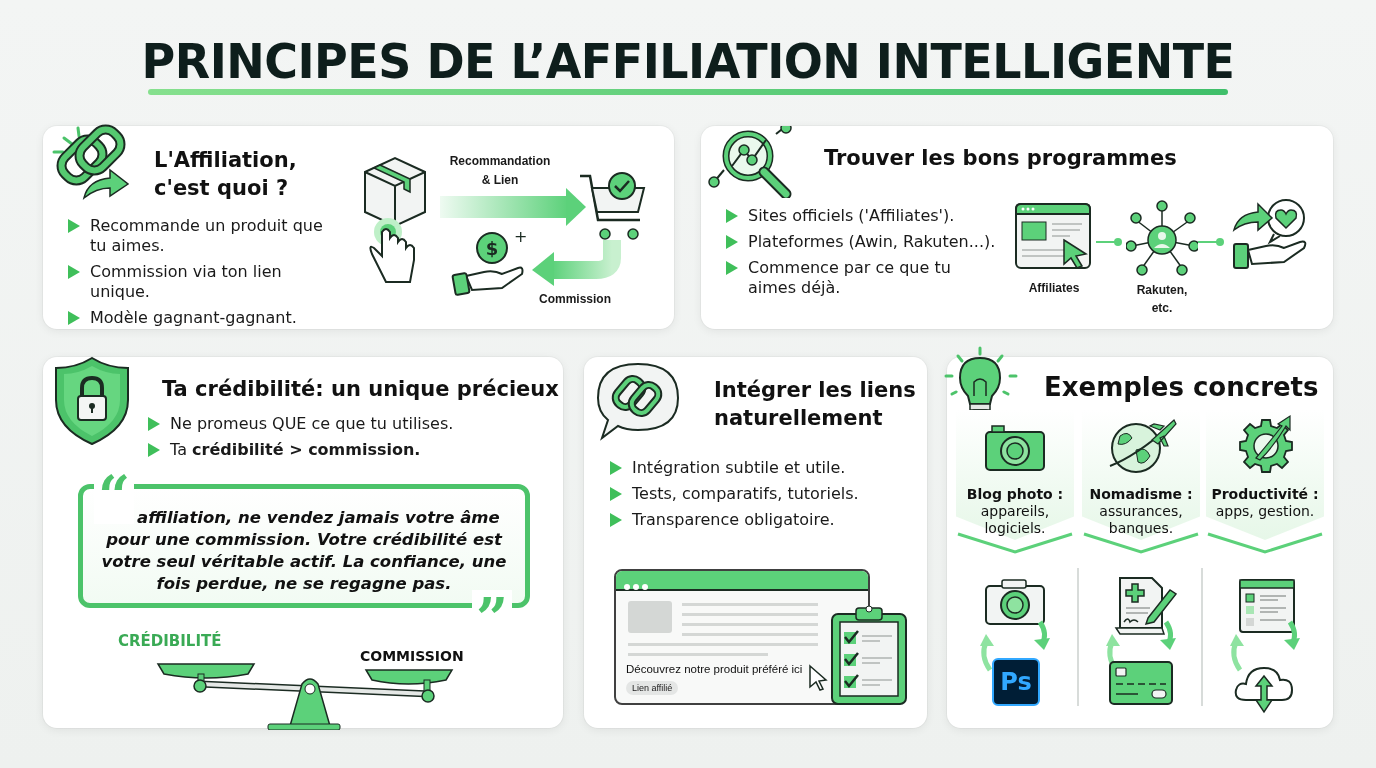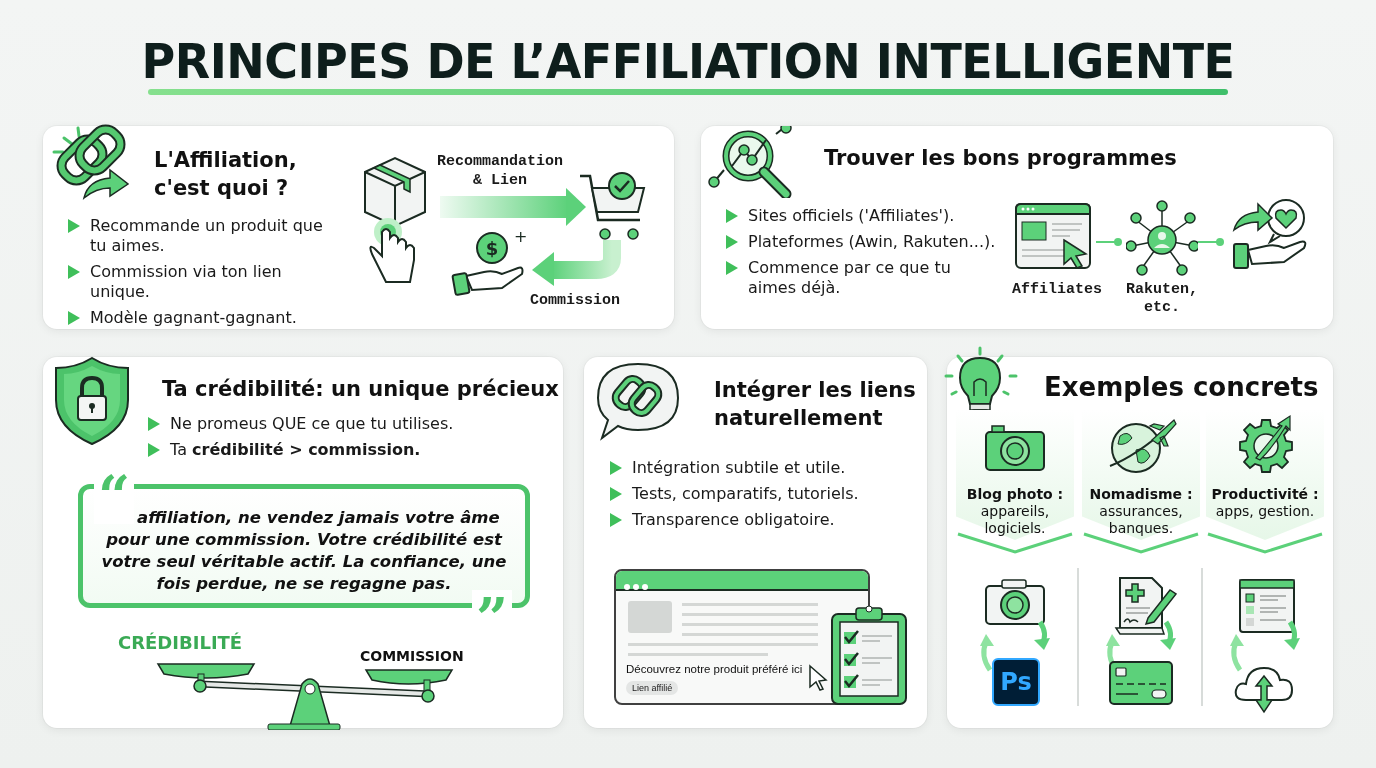--- a/index.html
+++ b/index.html
@@ -31,21 +31,21 @@
   .c5 { left: 947px; top: 357px; width: 386px; height: 371px; }
 
   .h { position: absolute; font-weight: 700; color: #111; font-family: "DejaVu Sans", sans-serif; margin-left: 16px; }
   ul.b { position: absolute; list-style: none; font-size: 16px; color: #1a1a1a; font-family: "DejaVu Sans", sans-serif; }
   ul.b li { position: relative; padding-left: 22px; line-height: 20px; margin-bottom: 6px; }
   ul.b li .arr {
     position: absolute; left: 0; top: 3px; width: 0; height: 0;
     border-top: 7px solid transparent; border-bottom: 7px solid transparent;
     border-left: 12px solid #3fbf5a;
   }
-  .lbl { position: absolute; font-weight: 700; font-size: 15px; color: #1a1a1a; text-align: center; font-family: Liberation Mono, monospace; }
+  .lbl { position: absolute; font-weight: 700; font-size: 12px; color: #1a1a1a; text-align: center; font-family: Liberation Sans, sans-serif; }
   .icon { position: absolute; }
   .quote {
     position: absolute; left: 78px; top: 484px; width: 452px; height: 124px;
     border: 5px solid #4cc36a; border-radius: 12px; background: linear-gradient(180deg,#fff, #f2fbf3);
   }
   .quote-text {
     position: absolute; left: 0; top: 18px; width: 100%; text-align: center;
     font-style: italic; font-weight: 700; font-size: 16.5px; line-height: 22px; color: #111;
     font-family: "DejaVu Sans", sans-serif; padding: 0 12px;
   }
@@ -219,21 +219,21 @@
 <div class="h" style="left:146px;top:377px;font-size:21px">Ta crédibilité: un unique précieux</div>
 <ul class="b" style="left:148px;top:414px;width:380px">
   <li><span class="arr"></span><span>Ne promeus QUE ce que tu utilises.</span></li>
   <li><span class="arr"></span><span>Ta </span><b>crédibilité &gt; commission.</b></li>
 </ul>
 <div class="quote">
   <div class="quote-text">En affiliation, ne vendez jamais votre âme pour une commission. Votre crédibilité est votre seul véritable actif. La confiance, une fois perdue, ne se regagne pas.</div>
 </div>
 <div class="qmark" style="left:94px;top:468px">“</div>
 <div class="qmark" style="left:472px;top:590px">”</div>
-<div style="position:absolute;left:118px;top:632px;font-family:'DejaVu Sans',sans-serif;font-weight:700;font-size:18px;color:#3aaa55">CRÉDIBILITÉ</div>
+<div style="position:absolute;left:118px;top:632px;font-family:'DejaVu Sans',sans-serif;font-weight:700;font-size:15px;color:#3aaa55">CRÉDIBILITÉ</div>
 <div style="position:absolute;left:360px;top:648px;font-family:'DejaVu Sans',sans-serif;font-weight:700;font-size:14px;color:#111">COMMISSION</div>
 <svg class="icon" style="left:150px;top:660px" width="320" height="70" viewBox="0 0 320 70">
   <path d="M8 4 L104 4 L98 14 Q56 22 14 14Z" fill="#5cd17a" stroke="#1b2b22" stroke-width="1.5"></path>
   <path d="M216 10 L302 10 L296 20 Q258 28 222 20Z" fill="#5cd17a" stroke="#1b2b22" stroke-width="1.5"></path>
   <line x1="50" y1="24" x2="280" y2="34" stroke="#1b2b22" stroke-width="7"></line>
   <line x1="50" y1="24" x2="280" y2="34" stroke="#e5e8e6" stroke-width="4"></line>
   <rect x="48" y="14" width="6" height="10" fill="#5cd17a" stroke="#1b2b22"></rect>
   <rect x="274" y="20" width="6" height="12" fill="#5cd17a" stroke="#1b2b22"></rect>
   <circle cx="50" cy="26" r="6" fill="#5cd17a" stroke="#1b2b22" stroke-width="1.5"></circle>
   <circle cx="278" cy="36" r="6" fill="#5cd17a" stroke="#1b2b22" stroke-width="1.5"></circle>

